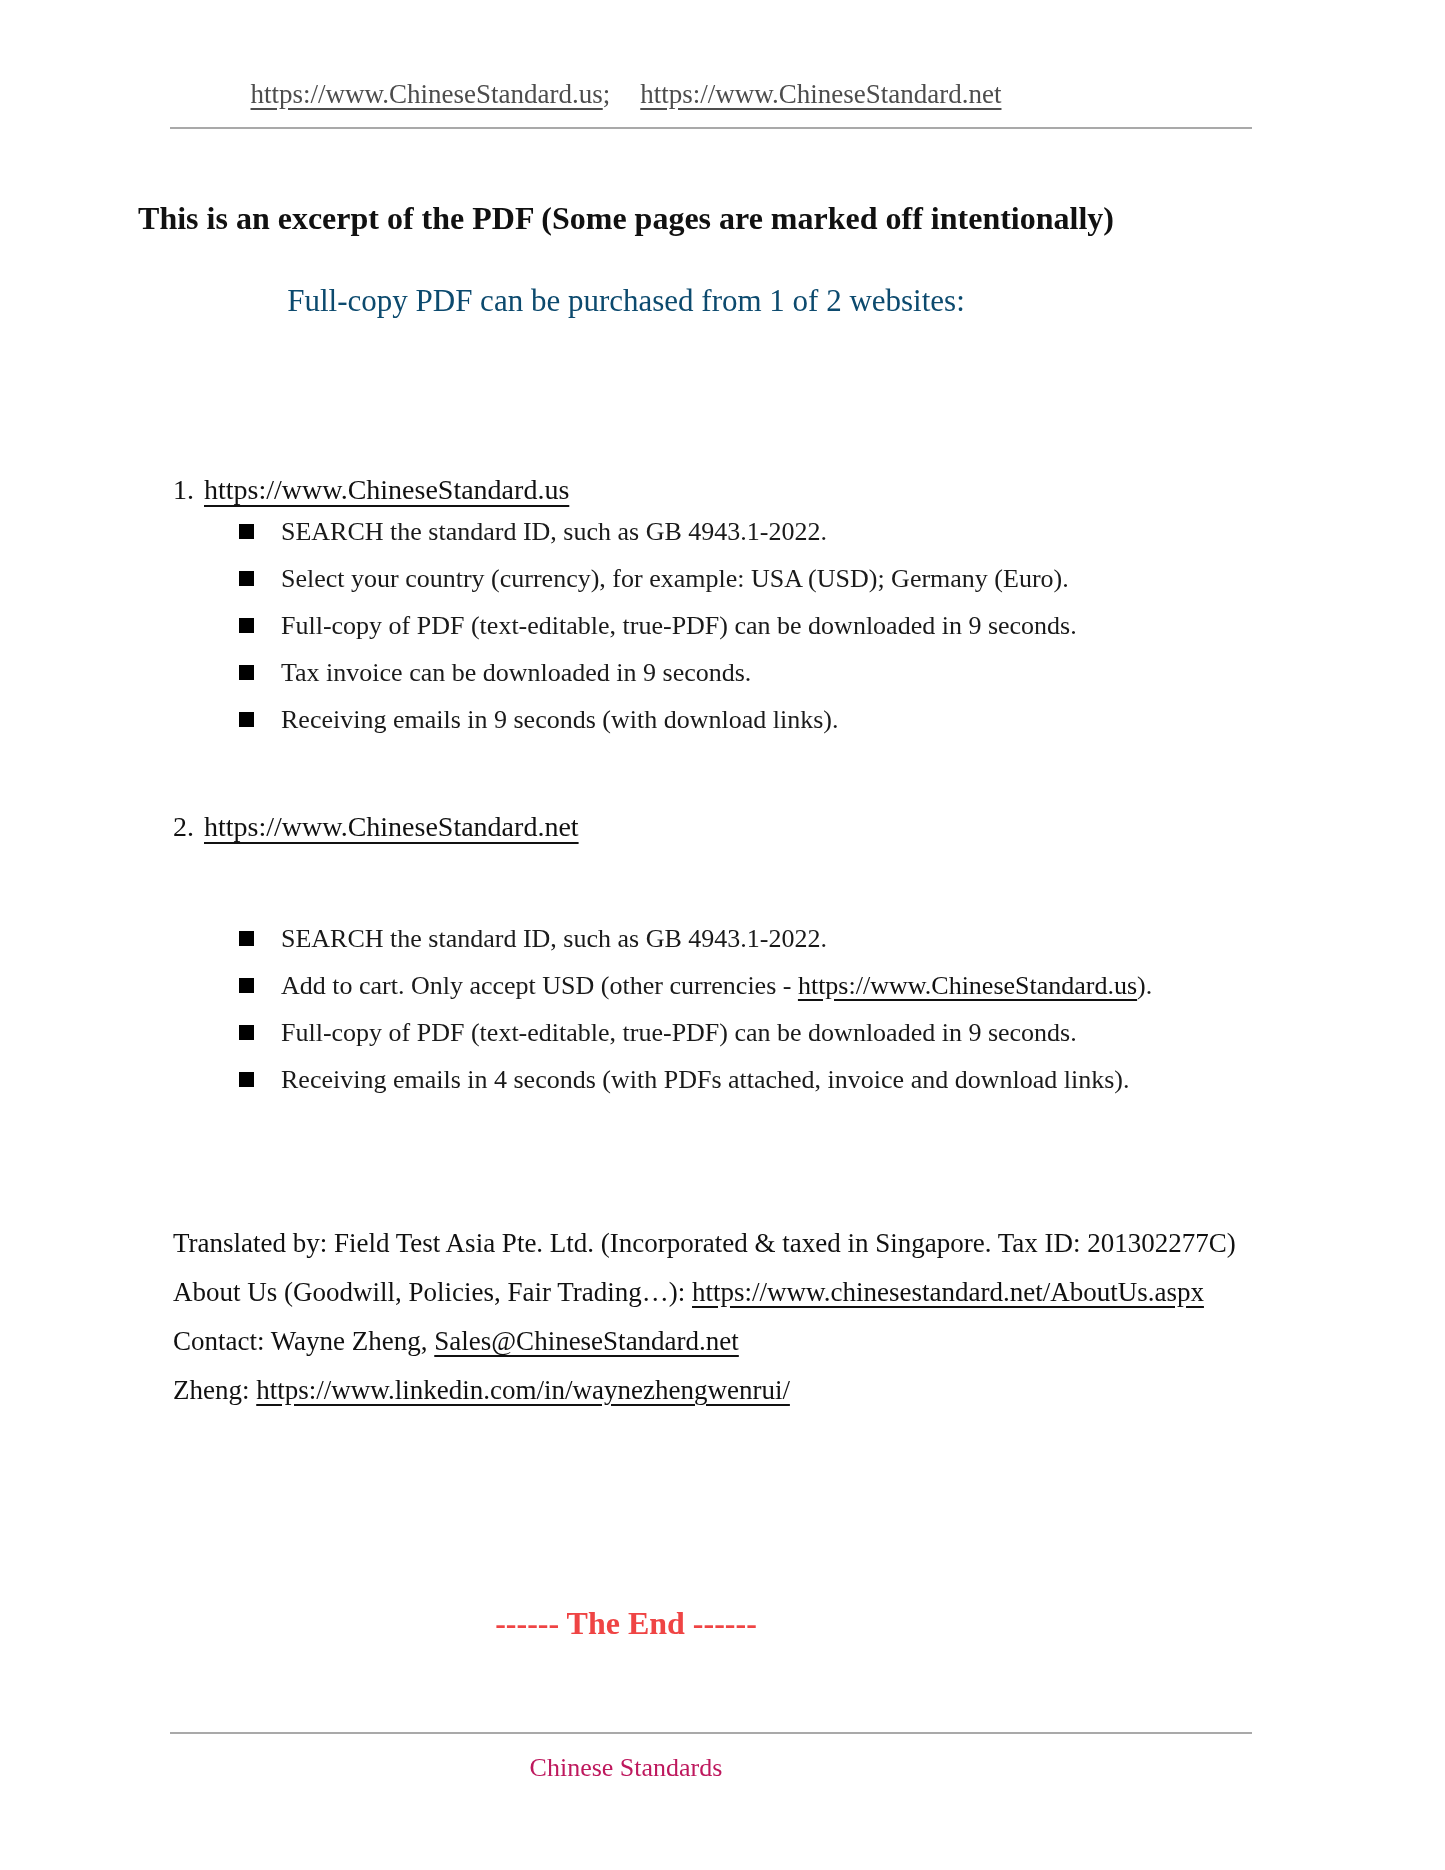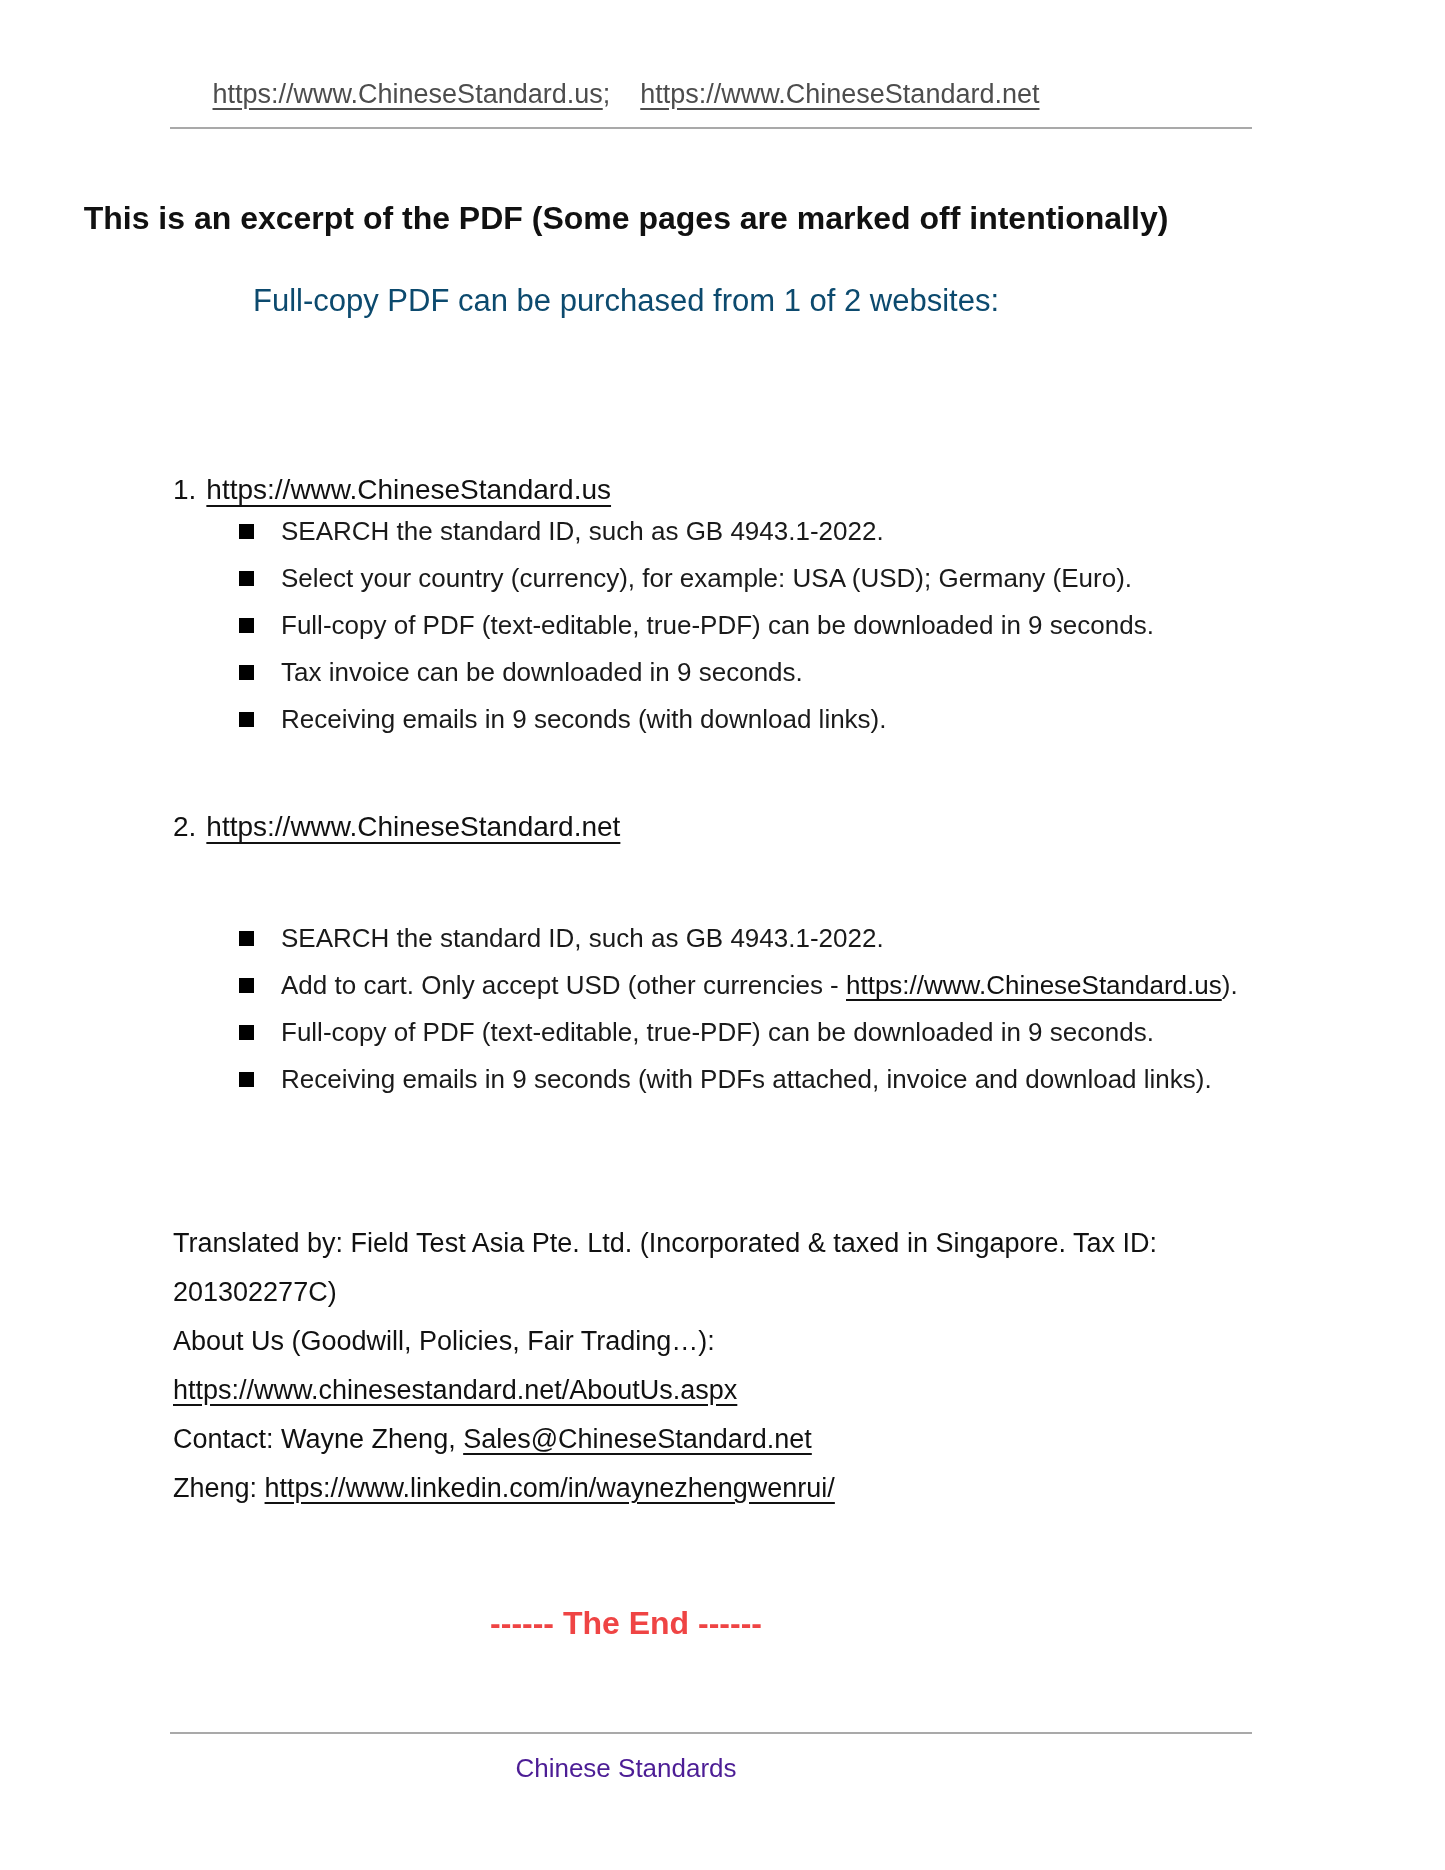--- a/index.html
+++ b/index.html
@@ -1,20 +1,20 @@
 <!DOCTYPE html>
 <html><head>
 <meta charset="utf-8">
 <style>
   html,body { margin:0; padding:0; background:#ffffff; }
   .page {
     position:relative;
     width:1252px; height:1870px;
     background:#ffffff;
-    font-family:Liberation Sans, sans-serif;
+    font-family:Liberation Serif, serif;
     color:#1a1a1a;
     overflow:hidden;
   }
   .abs { position:absolute; }
   .centered { left:0; right:0; text-align:center; }
 
   
   .header-urls { top:76px; font-size:27px; line-height:36px; color:#4d4d4d; }
   .header-urls a { color:#4d4d4d; text-decoration:underline; text-underline-offset:5px; }
   .header-sep { margin-right:30px; }
@@ -46,21 +46,21 @@
   ul.bullets a { color:#111; text-decoration:underline; text-underline-offset:5px; }
 
   
   .about { left:173px; top:1219px; font-size:27px; line-height:49px; color:#111; }
   .about a { color:#111; text-decoration:underline; text-underline-offset:5px; }
 
   
   .the-end { top:1602px; font-size:32px; font-weight:bold; line-height:42px; color:#ef4444; }
 
   
-  .footer-text { top:1750px; font-size:26px; line-height:36px; color:#4c1d95; }
+  .footer-text { top:1750px; font-size:26px; line-height:36px; color:#be185d; }
 </style>
 </head>
 <body>
 
 <div class="page">
 
   <div class="abs centered header-urls">
     <a href="#">https://www.ChineseStandard.us</a><span class="header-sep">;</span><a href="#">https://www.ChineseStandard.net</a>
   </div>
   <div class="abs rule rule-top"></div>
@@ -105,21 +105,21 @@
     <li>
       <span class="sq"></span>
       <span>Add to cart. Only accept USD (other currencies - </span><a href="#">https://www.ChineseStandard.us</a><span>).</span>
     </li>
     <li>
       <span class="sq"></span>
       <span>Full-copy of PDF (text-editable, true-PDF) can be downloaded in 9 seconds.</span>
     </li>
     <li>
       <span class="sq"></span>
-      <span>Receiving emails in 9 seconds (with PDFs attached, invoice and download links).</span>
+      <span>Receiving emails in 4 seconds (with PDFs attached, invoice and download links).</span>
     </li>
   </ul>
 
   <div class="abs about">
     <div>Translated by: Field Test Asia Pte. Ltd. (Incorporated &amp; taxed in Singapore. Tax ID: 201302277C)</div>
     <div>
       <span>About Us (Goodwill, Policies, Fair Trading…): </span><a href="#">https://www.chinesestandard.net/AboutUs.aspx</a>
     </div>
     <div>
       <span>Contact: Wayne Zheng, </span><a href="#">Sales@ChineseStandard.net</a>

